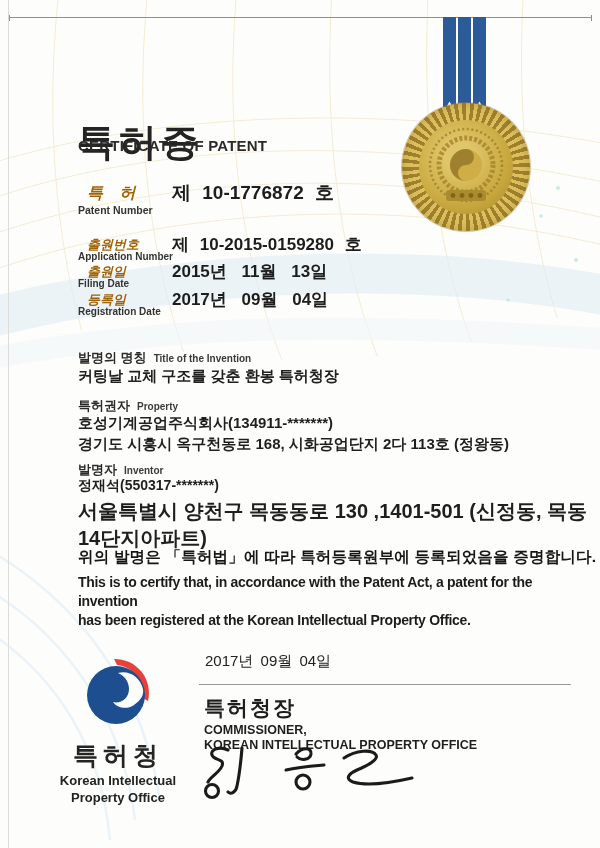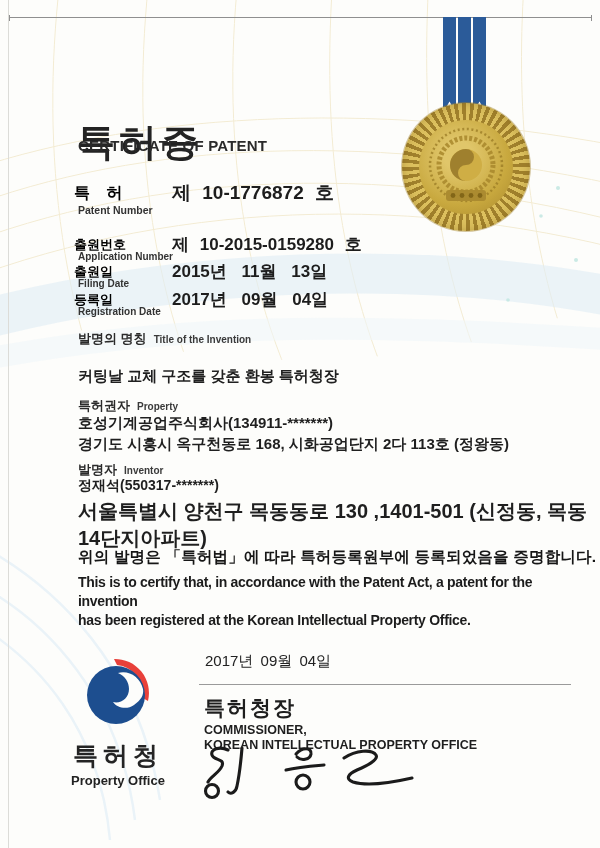--- a/index.html
+++ b/index.html
@@ -32,40 +32,40 @@
     position:absolute;left:419px;top:120px;width:94px;height:94px;border-radius:50%;z-index:4;
     background:radial-gradient(circle at 42% 38%, #e0c66a 18%, #c8a83e 62%, #a9892e 100%);
   }
   .medal-inner{position:absolute;left:419px;top:120px;z-index:5;}
 
   
   .title-ko{position:absolute;left:77px;top:92px;font-size:38px;font-weight:bold;letter-spacing:4px;color:#232323;z-index:6;}
   .title-en{position:absolute;left:78px;top:137px;font-size:15px;font-weight:bold;letter-spacing:.2px;color:#2a2a2a;z-index:6;}
 
   
-  .lbl-ko{position:absolute;left:74px;font-weight:bold;color:#000000;z-index:6;}
+  .lbl-ko{position:absolute;left:87px;font-weight:bold;color:#a16207;z-index:6;font-style:italic;}
   .lbl-en{position:absolute;left:78px;font-size:10px;font-weight:600;color:#333;z-index:6;}
   .val{position:absolute;left:172px;font-weight:bold;color:#1d1d1d;word-spacing:6px;z-index:6;}
   .lbl-patent{top:183px;font-size:16px;letter-spacing:6px;}
   .sub-patent{top:204px;font-size:10.5px;}
   .val-patent{top:180px;font-size:19px;}
   .lbl-app{top:236px;font-size:13px;}
   .sub-app{top:251px;}
   .val-app{top:233px;font-size:17px;}
   .lbl-filing{top:263px;font-size:13px;}
   .sub-filing{top:278px;}
   .val-filing{top:260px;font-size:17px;word-spacing:10px;}
   .lbl-reg{top:291px;font-size:13px;}
   .sub-reg{top:306px;}
   .val-reg{top:288px;font-size:17px;word-spacing:10px;}
 
   
   .sect-label{position:absolute;left:78px;z-index:6;font-size:13px;font-weight:bold;color:#2b2b2b;}
   .sect-label .en{font-size:10px;font-weight:600;color:#3a3a3a;margin-left:7px;letter-spacing:0;}
-  .inv-label{top:330px;}
+  .inv-label{top:349px;}
   .inv-title{position:absolute;left:78px;top:367px;font-size:15px;font-weight:bold;color:#202020;z-index:6;}
   .pat-label{top:397px;}
   .pat-name{position:absolute;left:78px;top:414px;font-size:15px;font-weight:bold;z-index:6;}
   .pat-addr{position:absolute;left:78px;top:435px;font-size:15px;font-weight:bold;z-index:6;}
   .invtr-label{top:461px;}
   .invtr-name{position:absolute;left:78px;top:477px;font-size:14px;font-weight:bold;z-index:6;}
   .invtr-addr{position:absolute;left:78px;top:498px;font-size:20px;font-weight:bold;z-index:6;}
 
   
   .stmt-ko{position:absolute;left:78px;top:547px;font-size:15.5px;font-weight:bold;color:#161616;z-index:6;letter-spacing:.2px;}
@@ -192,20 +192,21 @@
     <div>has been registered at the Korean Intellectual Property Office.</div>
   </div>
 
   <svg class="kipo-logo" width="70" height="70" viewBox="0 0 70 70">
     <path d="M30,2 A34,34 0 0 1 64,44 L57,40 A27,27 0 0 0 33,8 Z" fill="#e8403a"></path>
     <circle cx="32" cy="38" r="29" fill="#1d4e8f"></circle>
     <path d="M59,32 C56,20 45,13 34,16 C41,19 45,25 45,32 C45,41 37,47 29,45 C33,51 43,53 50,48 C57,43 60,38 59,32 Z" fill="#fdfdfb"></path>
   </svg>
   <div class="kipo-ko">특허청</div>
   <div class="kipo-en">
+    <div>Korean Intellectual</div>
     <div>Property Office</div>
   </div>
 
   <div class="issue-date">2017년 09월 04일</div>
   <div class="sig-line"></div>
   <div class="comm-ko">특허청장</div>
   <div class="comm-en1">COMMISSIONER,</div>
   <div class="comm-en2">KOREAN INTELLECTUAL PROPERTY OFFICE</div>
 
   <svg class="signature" width="230" height="70" viewBox="0 0 230 70">

